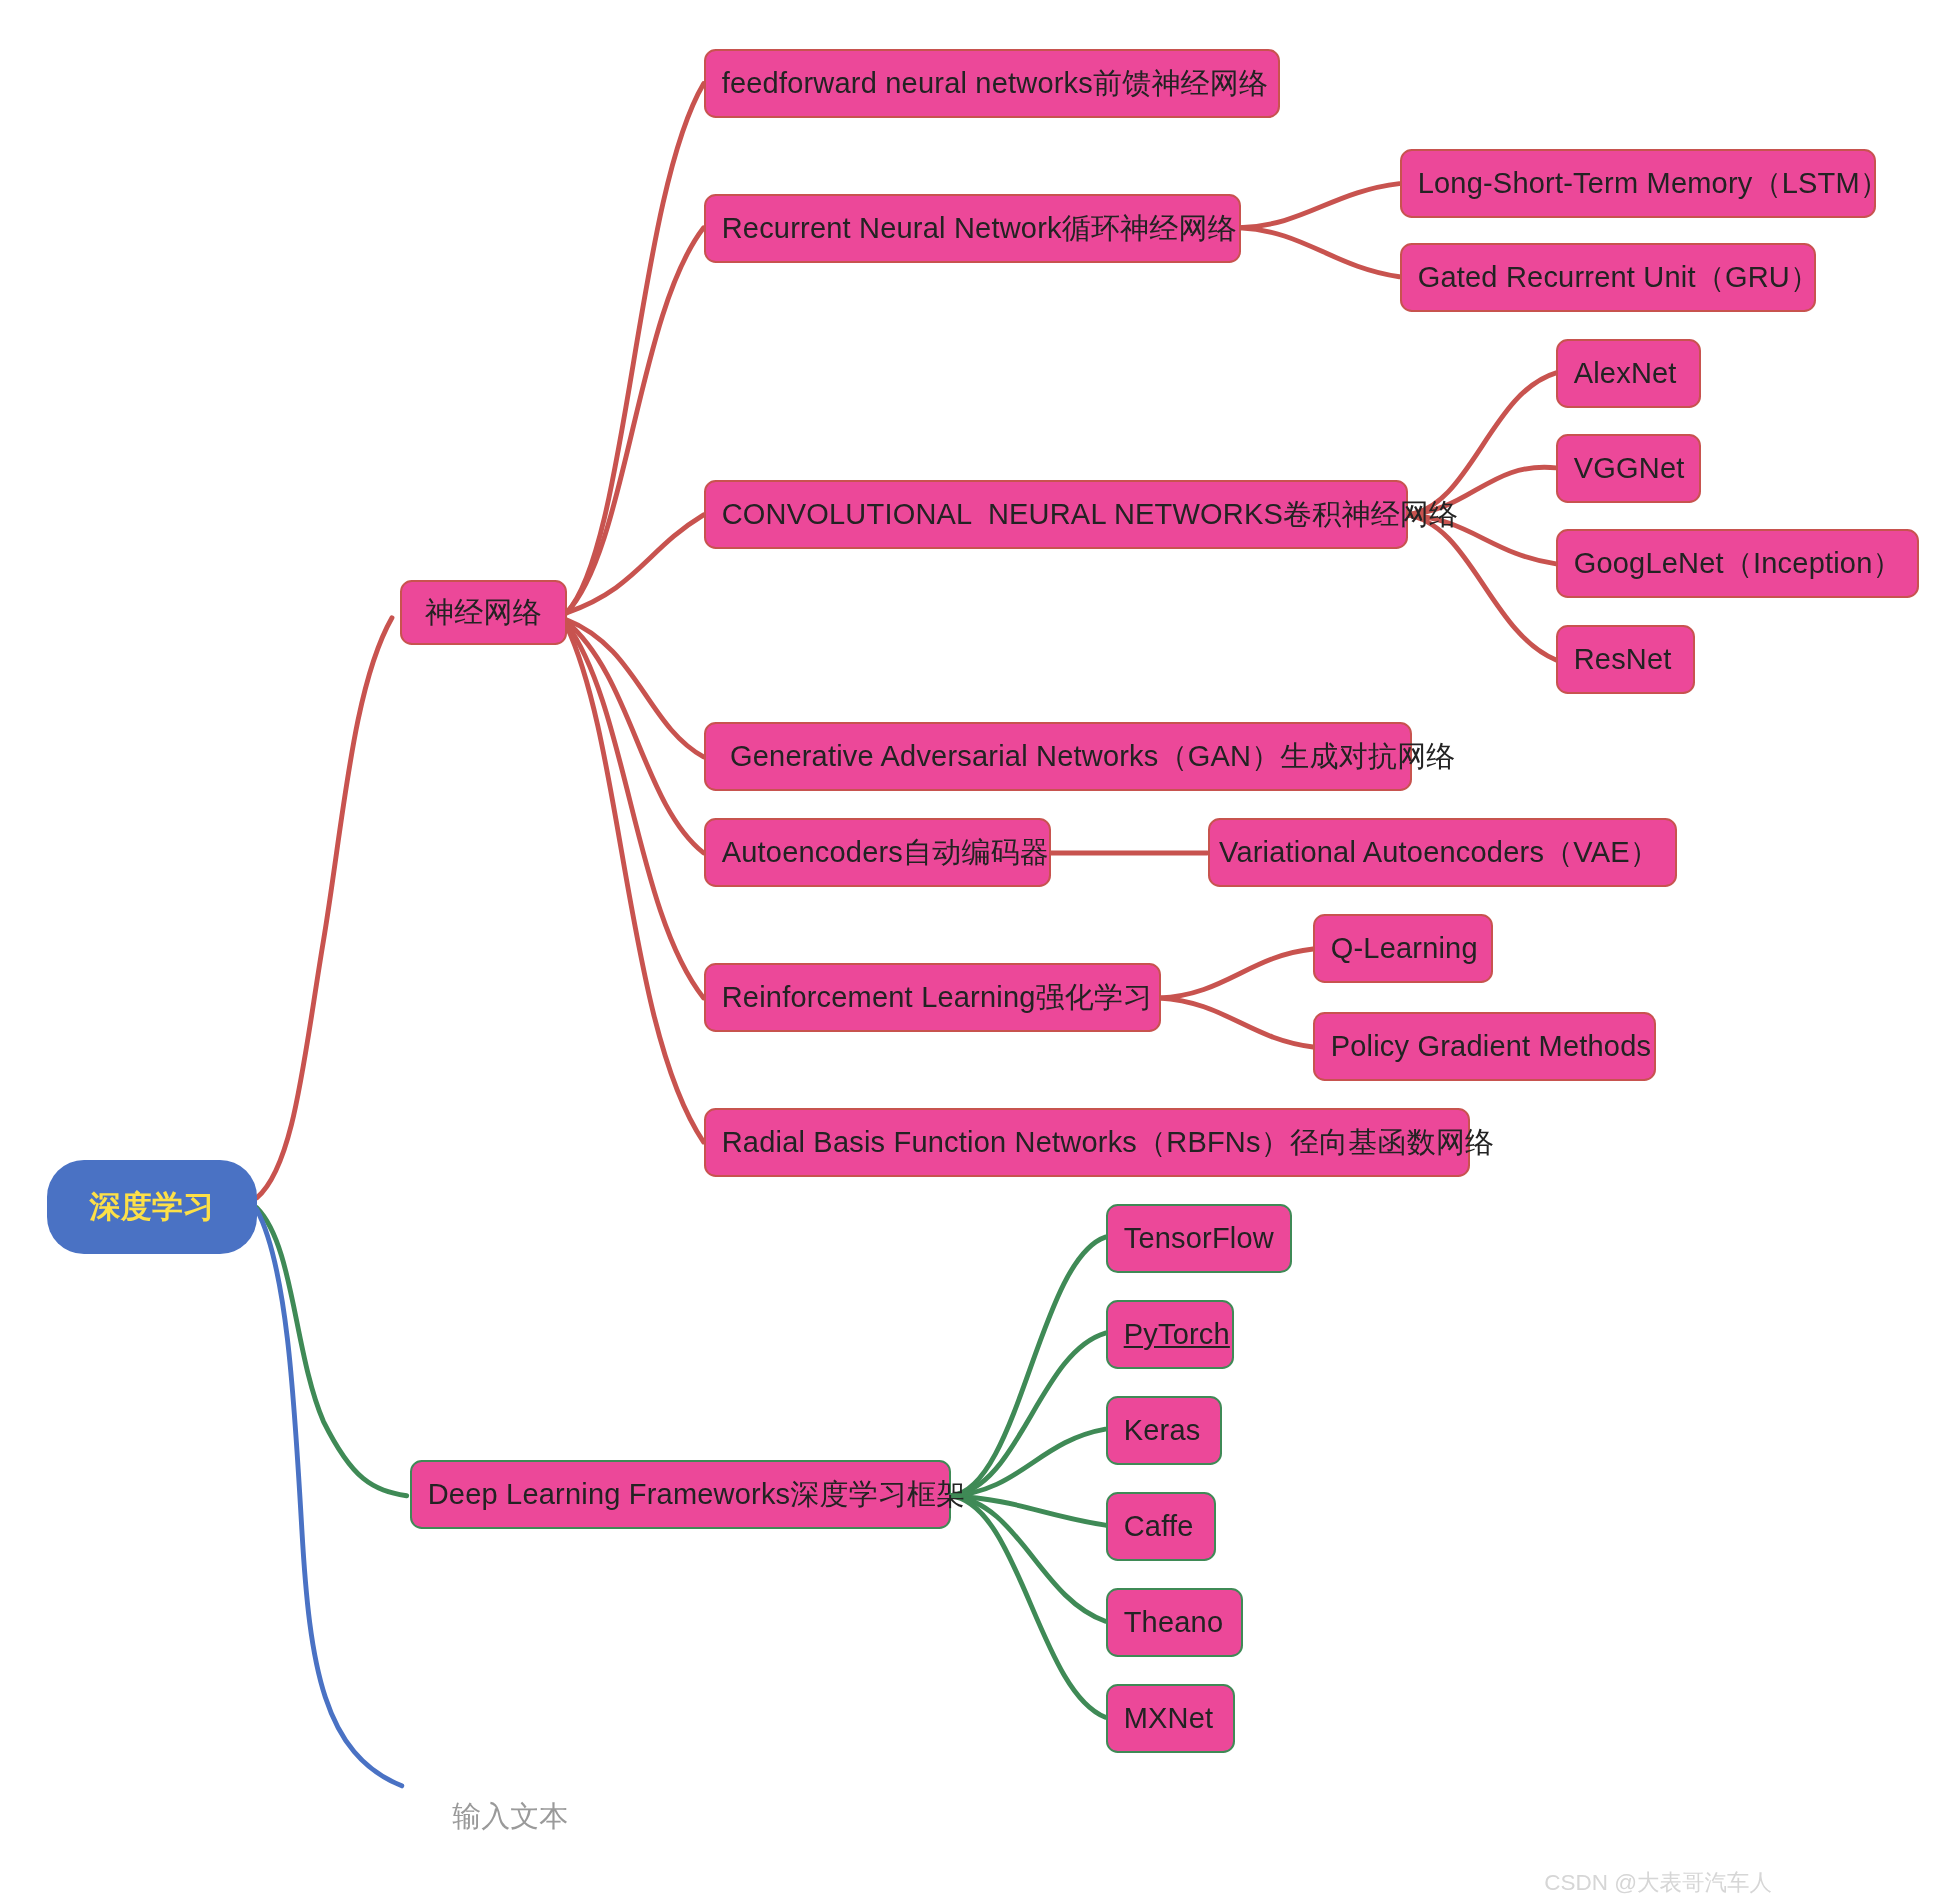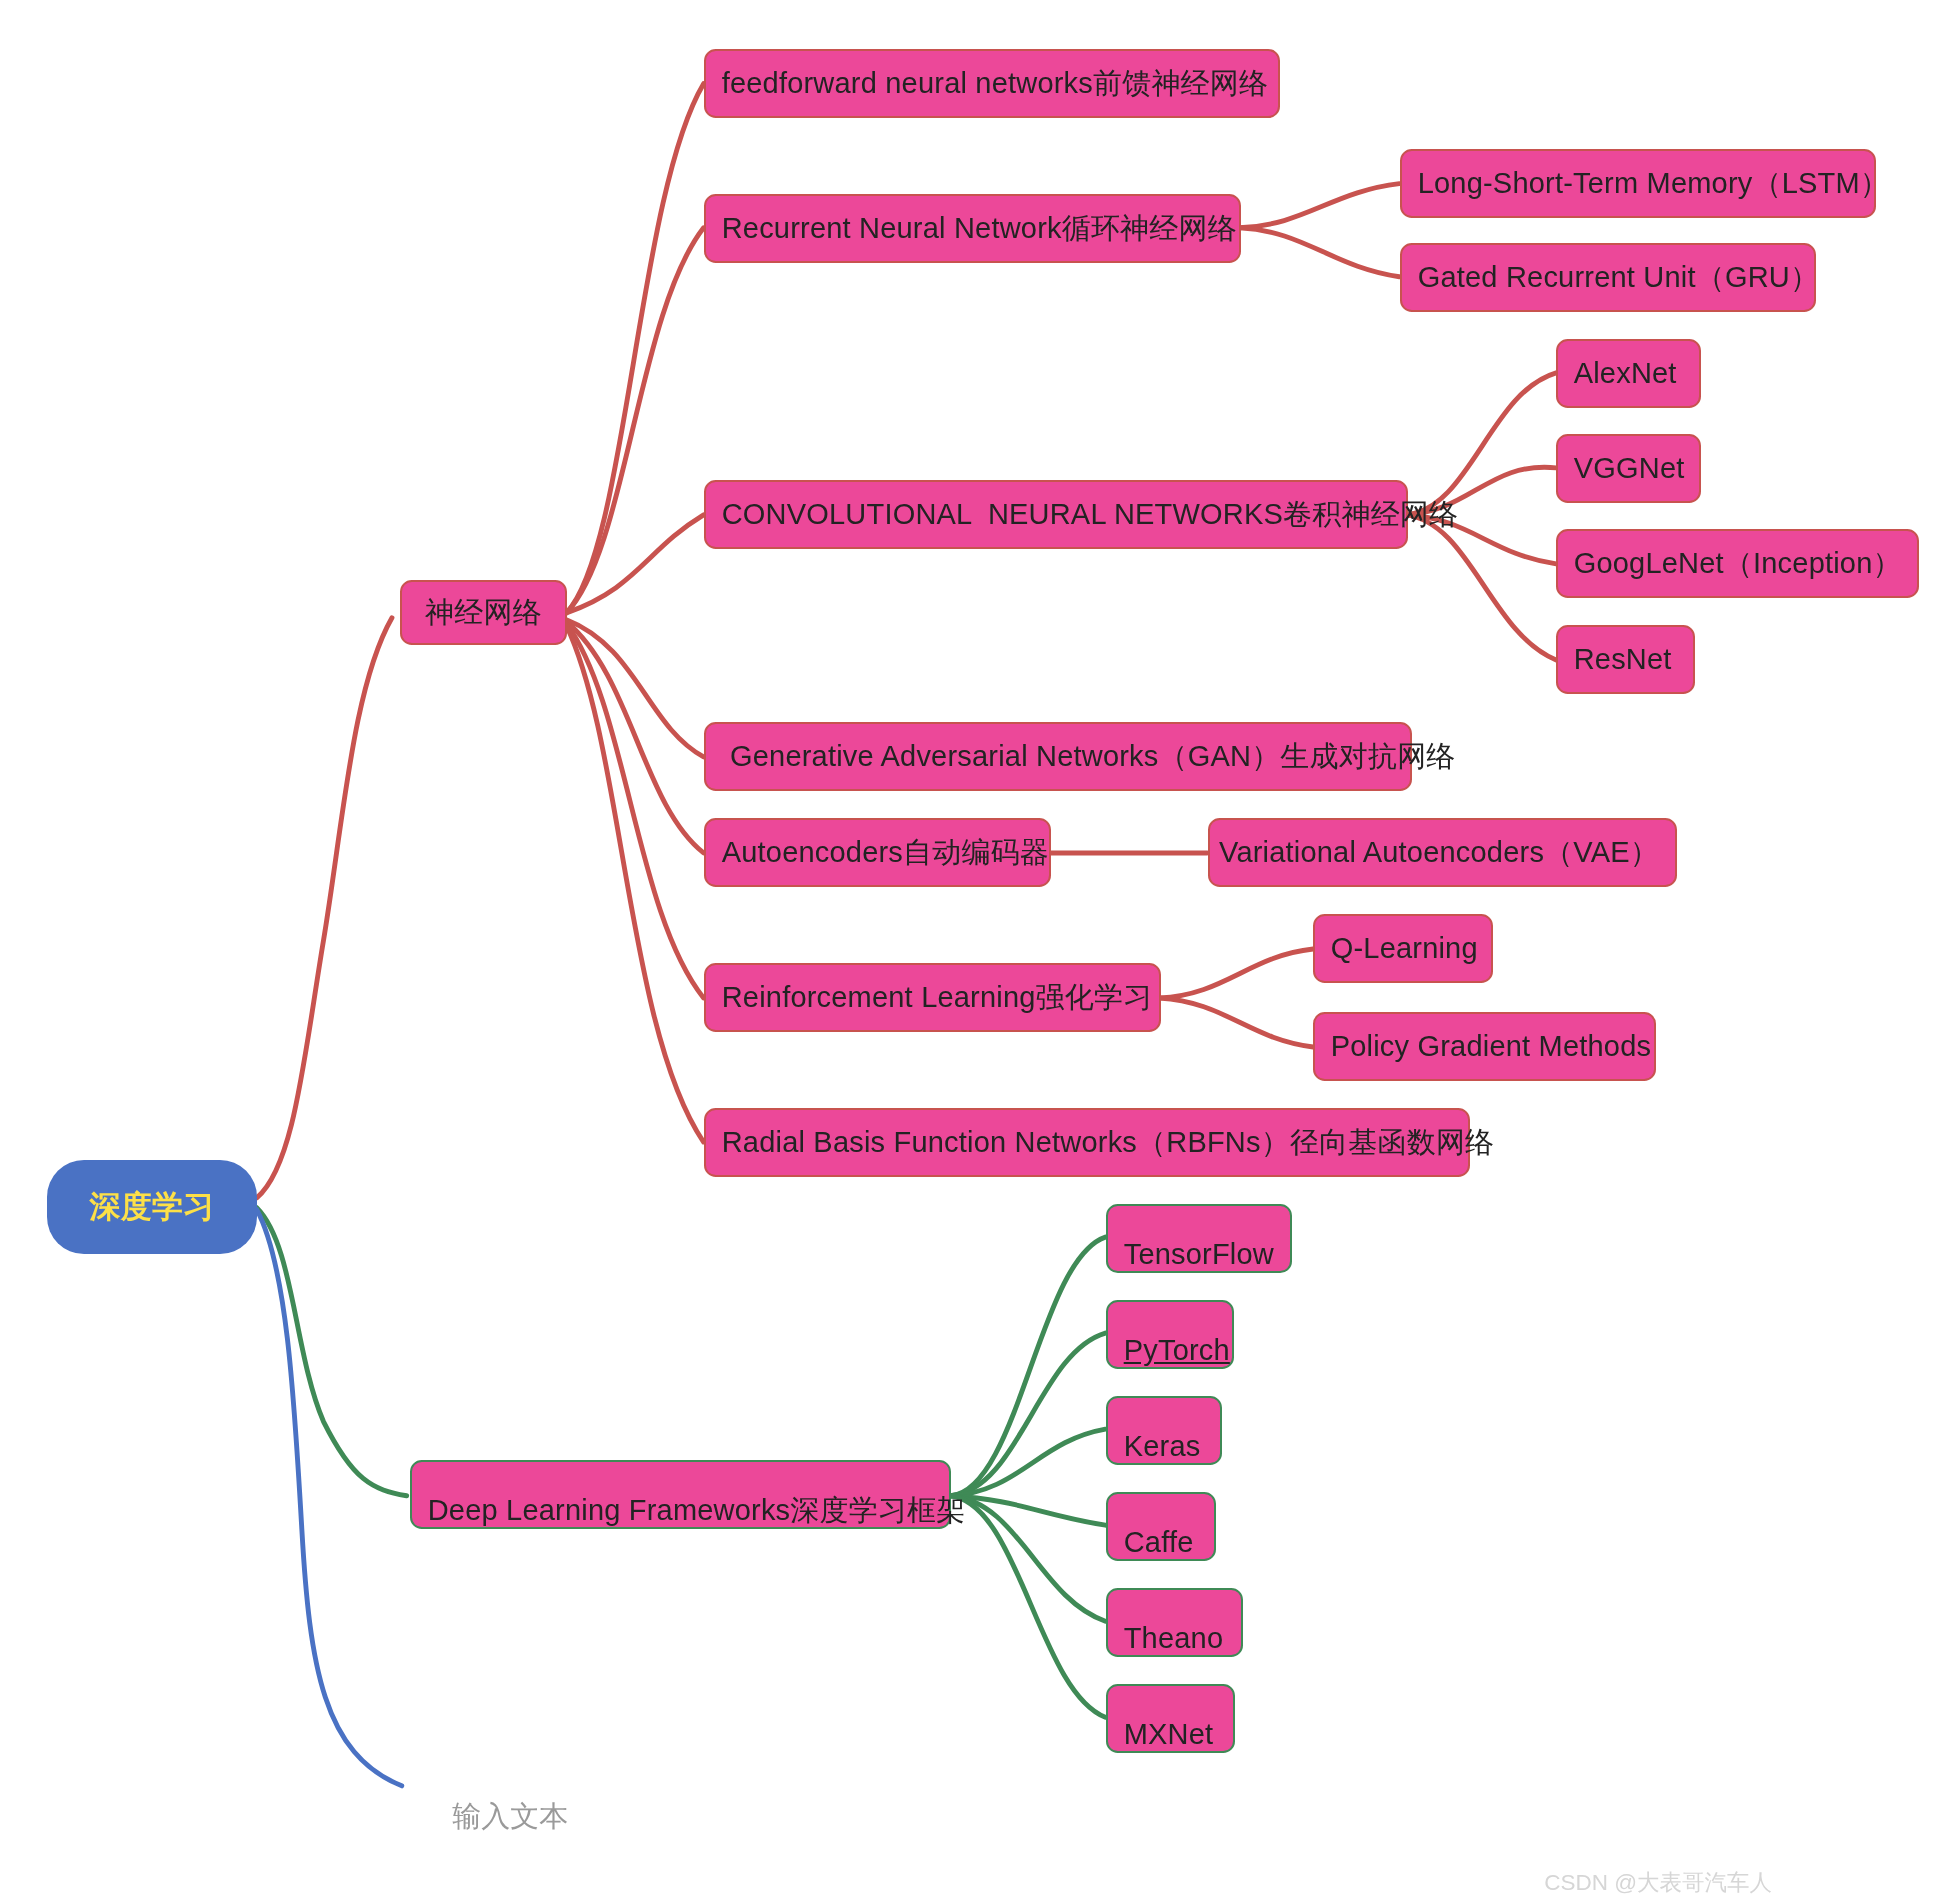--- a/index.html
+++ b/index.html
@@ -36,21 +36,20 @@
     border-radius: 11.8px;
     color: #232323;
     font-size: 29px;
     line-height: 1.1;
     white-space: pre;
     padding: 0 15.7px;
     letter-spacing: 0.2px;
   }
   .node.green {
     border-color: #3f8a56;
-    align-items: flex-end;
   }
   .node.root {
     background: #4a72c4;
     border: none;
     border-radius: 37px;
     color: #fde047;
     font-weight: bold;
     font-size: 31px;
     justify-content: center;
     padding: 0;

